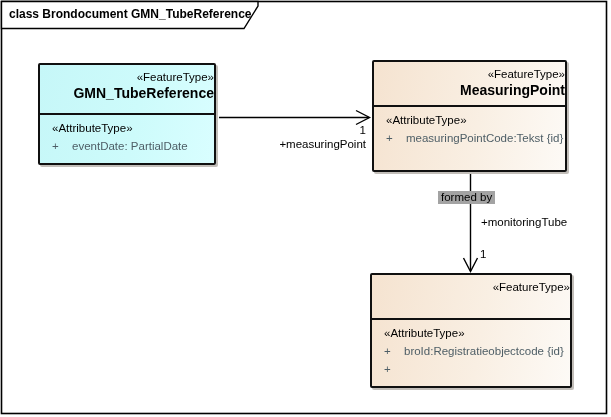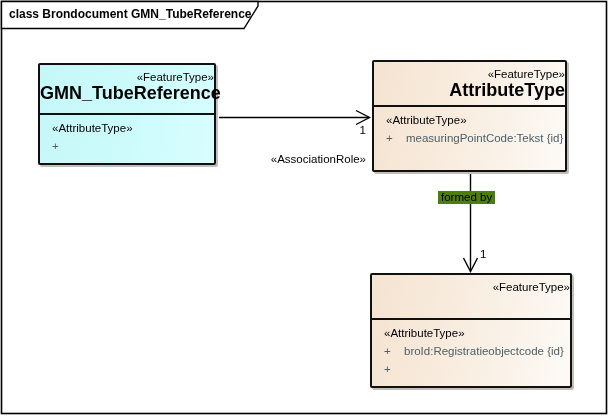--- a/index.html
+++ b/index.html
@@ -15,28 +15,28 @@
   }
   .cls{
     position:absolute;z-index:2;box-sizing:border-box;
     border:2px solid #101010;border-radius:2px;
     box-shadow:2px 2px 0 rgba(120,110,100,0.45);
   }
   .cls.cyan{background:linear-gradient(100deg,#c6f7f8 0%,#cdfbfb 55%,#d9feff 100%);}
   .cls.tan{background:linear-gradient(100deg,#f5e3d0 0%,#f9efe3 55%,#fdfaf6 100%);}
   .cls-header{box-sizing:border-box;text-align:right;padding-top:5px;}
   .cls-stereotype{font-size:11.5px;color:#000;line-height:15px;}
-  .cls-name{font-size:18px;font-weight:bold;color:#000;line-height:16px;}
+  .cls-name{font-size:14px;font-weight:bold;color:#000;line-height:16px;}
   .cls-attrs{box-sizing:border-box;border-top:2px solid #101010;padding:6px 2px 0 12px;}
   .attr-stereotype{font-size:11.5px;color:#000;line-height:14px;margin-bottom:4px;}
   .attr-row{display:flex;font-size:11.5px;color:#4e5e66;line-height:14px;margin-bottom:4px;white-space:nowrap;}
   .attr-vis{width:20px;flex:0 0 20px;}
   .lbl{position:absolute;z-index:3;font-size:11.5px;color:#000;white-space:nowrap;line-height:13px;}
   .lbl.right{text-align:right;}
-  .lbl.bgwhite{background:#4d7c0f;padding:0 3px;}
+  .lbl.bgwhite{background:#a3a3a3;padding:0 3px;}
   #hdr-gmn{height:48px;} #attrs-gmn{height:50px;}
   #hdr-mp{height:43px;}  #attrs-mp{height:63px;}
   #hdr-tube{height:43px;} #attrs-tube{height:66px;}
 </style>
 </head>
 <body>
 
 <div class="canvas">
 
   <svg class="layer" viewBox="0 0 611 417">
@@ -56,28 +56,29 @@
 
   <div class="cls cyan" style="left:38px;top:63px;width:178px;height:102px;">
     <div class="cls-header" id="hdr-gmn">
       <div class="cls-stereotype">«FeatureType»</div>
       <div class="cls-name">GMN_TubeReference</div>
     </div>
     <div class="cls-attrs" id="attrs-gmn">
       <div class="attr-stereotype">«AttributeType»</div>
       <div class="attr-row">
         <span class="attr-vis">+</span>
+        <span>eventDate: PartialDate</span>
       </div>
     </div>
   </div>
 
   <div class="cls tan" style="left:372px;top:60px;width:195px;height:112px;">
     <div class="cls-header" id="hdr-mp">
       <div class="cls-stereotype">«FeatureType»</div>
-      <div class="cls-name">AttributeType</div>
+      <div class="cls-name">MeasuringPoint</div>
     </div>
     <div class="cls-attrs" id="attrs-mp">
       <div class="attr-stereotype">«AttributeType»</div>
       <div class="attr-row">
         <span class="attr-vis">+</span>
         <span>measuringPointCode:Tekst {id}</span>
       </div>
     </div>
   </div>
 
@@ -91,18 +92,19 @@
         <span class="attr-vis">+</span>
         <span>broId:Registratieobjectcode {id}</span>
       </div>
       <div class="attr-row">
         <span class="attr-vis">+</span>
       </div>
     </div>
   </div>
 
   <div class="lbl right" style="left:306px;top:124px;width:60px;">1</div>
-  <div class="lbl right" style="left:236px;top:153px;width:130px;">«AssociationRole»</div>
+  <div class="lbl right" style="left:246px;top:138px;width:120px;">+measuringPoint</div>
 
   <div class="lbl bgwhite" style="left:438px;top:191px;">formed by</div>
+  <div class="lbl" style="left:481px;top:216px;">+monitoringTube</div>
   <div class="lbl" style="left:480px;top:248px;">1</div>
 
 </div>
 
 </body></html>

